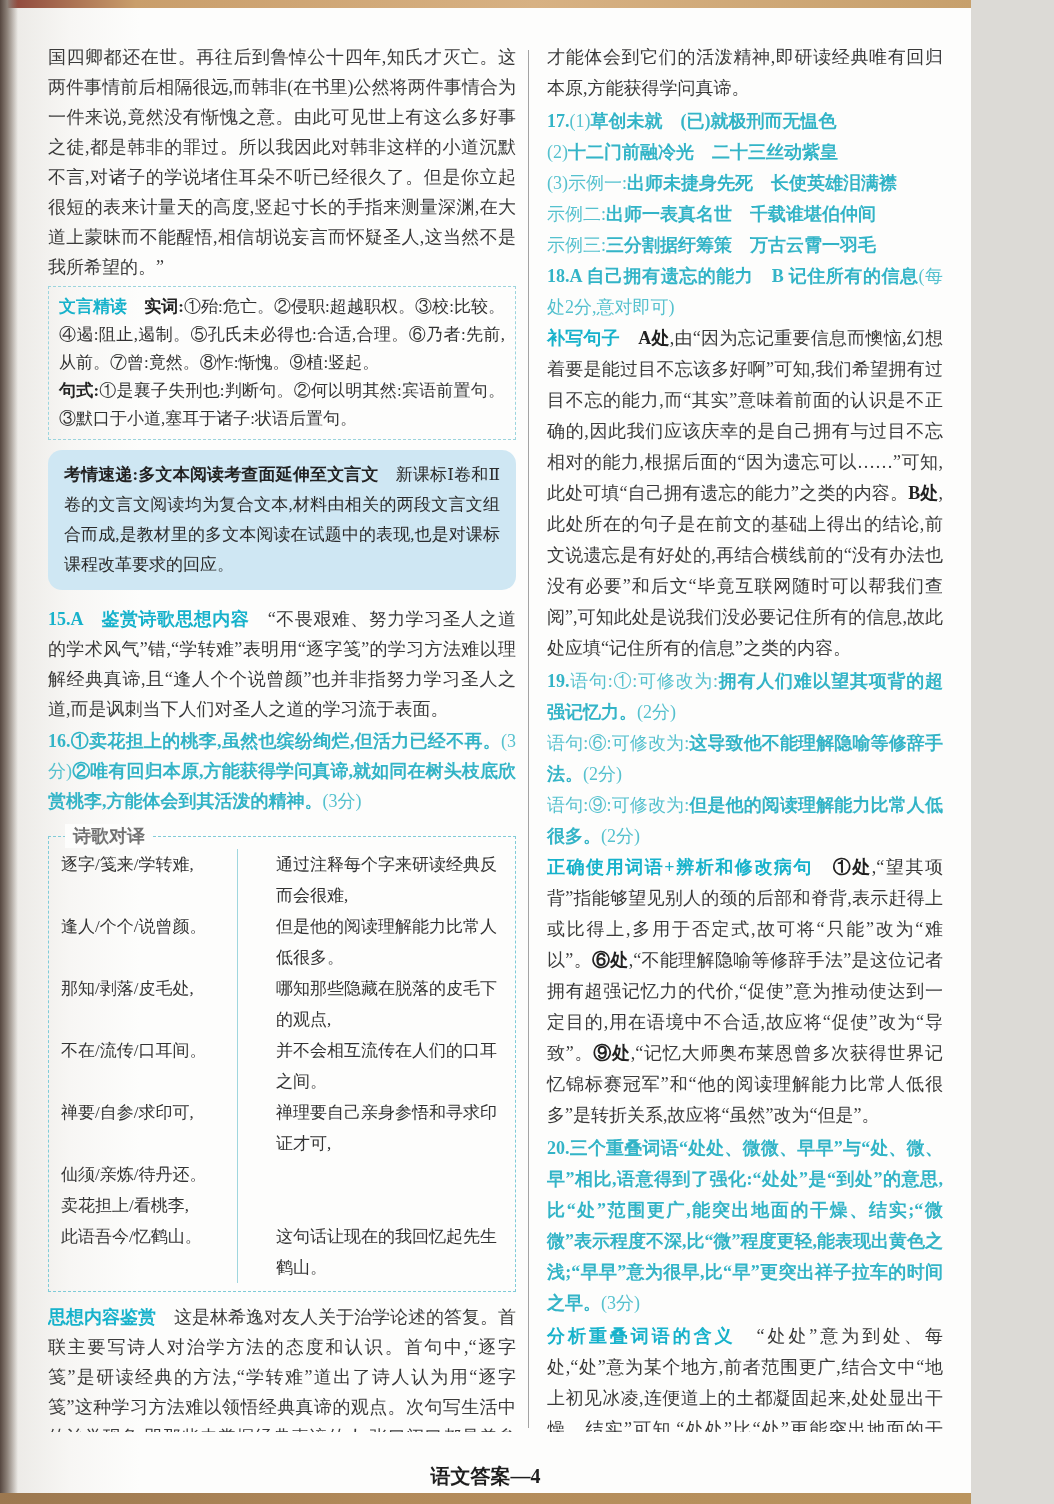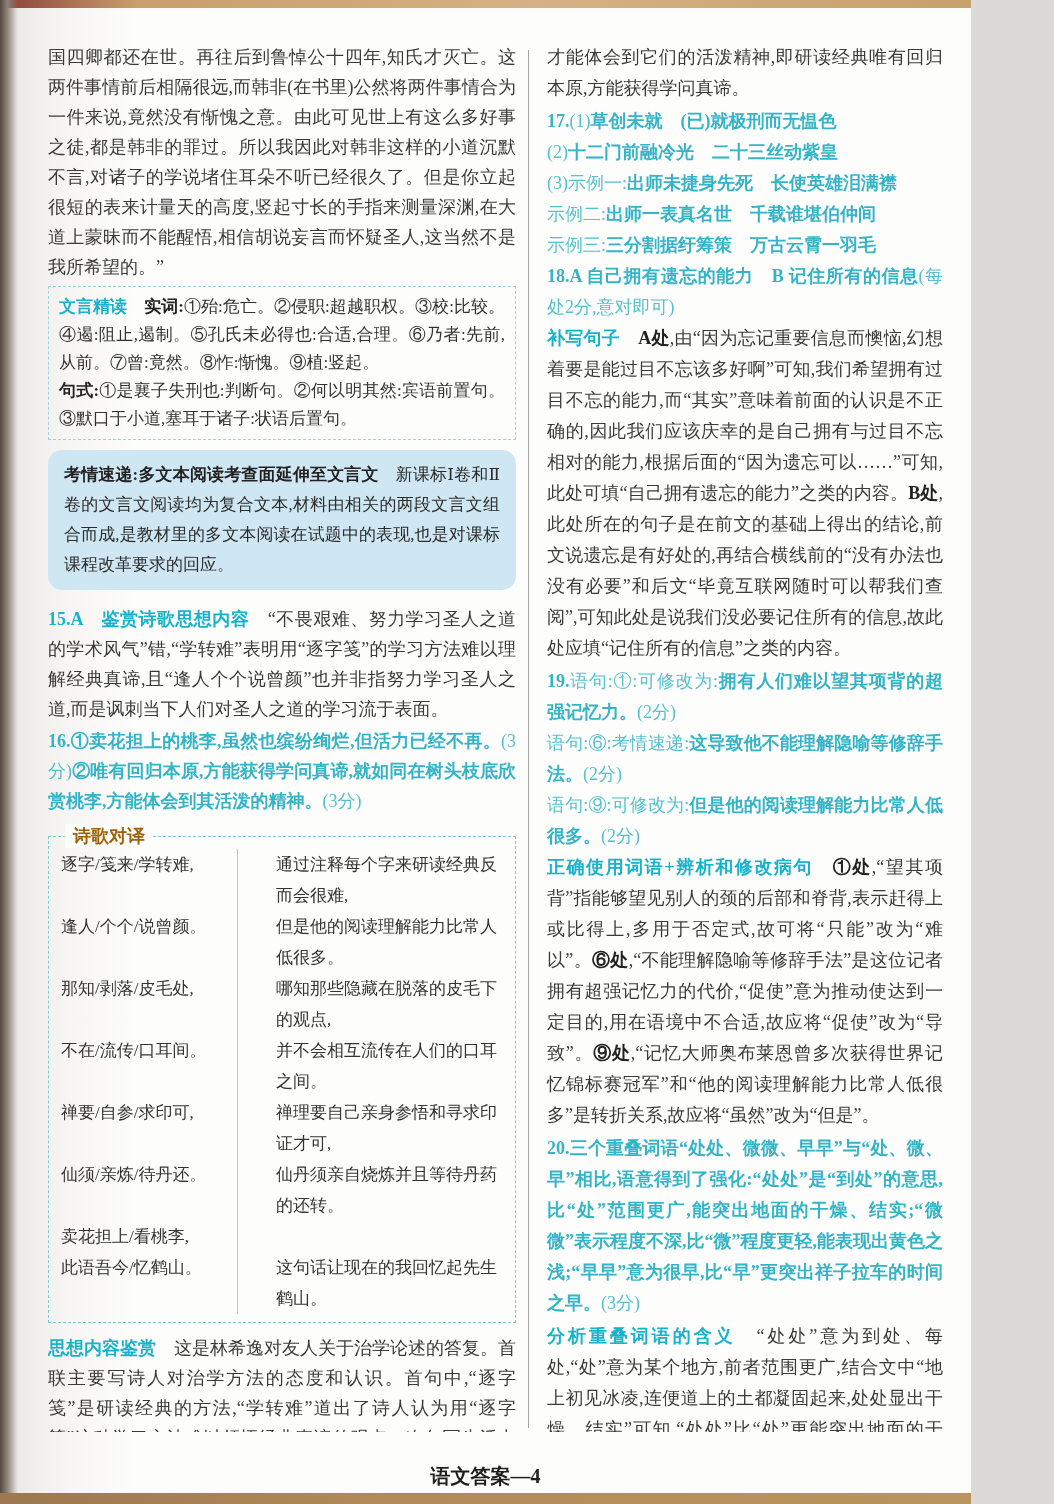--- a/index.html
+++ b/index.html
@@ -28,21 +28,21 @@
   span.tealb{color:#33b4c7;font-weight:bold;}
 
   .dashed-box{border:1px dashed #9bd4dd;padding:6px 10px;margin:4px 0 10px 0;}
   .dashed-box .boxp{margin:0;text-align:justify;font-size:17px;line-height:28px;color:#333;}
 
   .blue-box{background:#cfe7f3;border-radius:14px;padding:10px 16px;margin:2px 0 14px 0;}
   .blue-box .boxp{margin:0;text-align:justify;font-size:17px;line-height:30px;color:#2c2c2c;}
 
   .poem-box{border:1px dashed #7fcbd8;margin:20px 0 10px 0;padding:12px 6px 8px 6px;position:relative;}
   .poem-title{position:absolute;top:-13px;left:16px;background:#fdfdfc;padding:0 8px;
-        color:#a16207;font-weight:bold;font-size:18px;}
+        color:#737373;font-weight:bold;font-size:18px;}
   .poem-row{display:flex;gap:28px;}
   .poem-cell{font-size:17px;line-height:31px;color:#333;}
   .poem-left-cell{width:170px;padding:0 6px;border-right:1px solid #9fd6de;}
   .poem-right-cell{flex:1;padding:0 10px;}
 
   .footer{position:absolute;bottom:14px;left:0;width:100%;text-align:center;
         font-weight:bold;font-size:20px;color:#1e1e1e;}
 </style>
 </head>
 <body>
@@ -93,21 +93,20 @@
               <div class="poem-cell poem-right-cell">并不会相互流传在人们的口耳之间。</div>
             </div>
 
             <div class="poem-row">
               <div class="poem-cell poem-left-cell">禅要/自参/求印可,</div>
               <div class="poem-cell poem-right-cell">禅理要自己亲身参悟和寻求印证才可,</div>
             </div>
 
             <div class="poem-row">
               <div class="poem-cell poem-left-cell">仙须/亲炼/待丹还。</div>
-              <div class="poem-cell poem-right-cell">仙丹须亲自烧炼并且等待丹药的还转。</div>
             </div>
 
             <div class="poem-row">
               <div class="poem-cell poem-left-cell">卖花担上/看桃李,</div>
             </div>
 
             <div class="poem-row">
               <div class="poem-cell poem-left-cell">此语吾今/忆鹤山。</div>
               <div class="poem-cell poem-right-cell">这句话让现在的我回忆起先生鹤山。</div>
             </div>
@@ -127,21 +126,21 @@
           <div class="pline"><span class="teal">(3)示例一:</span><span class="tealb">出师未捷身先死　长使英雄泪满襟</span></div>
           <div class="pline"><span class="teal">示例二:</span><span class="tealb">出师一表真名世　千载谁堪伯仲间</span></div>
           <div class="pline"><span class="teal">示例三:</span><span class="tealb">三分割据纡筹策　万古云霄一羽毛</span></div>
         </div>
       <div>
           <div class="pline"><span class="tealb">18.</span><span class="tealb">A 自己拥有遗忘的能力　B 记住所有的信息</span><span class="teal">(每处2分,意对即可)</span></div>
         </div>
       <p class="para"><span class="lbl">补写句子</span><span class="b">　A处</span><span>,由“因为忘记重要信息而懊恼,幻想着要是能过目不忘该多好啊”可知,我们希望拥有过目不忘的能力,而“其实”意味着前面的认识是不正确的,因此我们应该庆幸的是自己拥有与过目不忘相对的能力,根据后面的“因为遗忘可以……”可知,此处可填“自己拥有遗忘的能力”之类的内容。</span><span class="b">B处</span><span>,此处所在的句子是在前文的基础上得出的结论,前文说遗忘是有好处的,再结合横线前的“没有办法也没有必要”和后文“毕竟互联网随时可以帮我们查阅”,可知此处是说我们没必要记住所有的信息,故此处应填“记住所有的信息”之类的内容。</span></p>
       <div>
           <div class="pline"><span class="tealb">19.</span><span class="teal">语句:①:可修改为:</span><span class="tealb">拥有人们难以望其项背的超强记忆力。</span><span class="teal">(2分)</span></div>
-          <div class="pline"><span class="teal">语句:⑥:考情速递:</span><span class="tealb">这导致他不能理解隐喻等修辞手法。</span><span class="teal">(2分)</span></div>
+          <div class="pline"><span class="teal">语句:⑥:可修改为:</span><span class="tealb">这导致他不能理解隐喻等修辞手法。</span><span class="teal">(2分)</span></div>
           <div class="pline"><span class="teal">语句:⑨:可修改为:</span><span class="tealb">但是他的阅读理解能力比常人低很多。</span><span class="teal">(2分)</span></div>
         </div>
       <p class="para"><span class="lbl">正确使用词语+辨析和修改病句</span><span class="b">　①处</span><span>,“望其项背”指能够望见别人的颈的后部和脊背,表示赶得上或比得上,多用于否定式,故可将“只能”改为“难以”。</span><span class="b">⑥处</span><span>,“不能理解隐喻等修辞手法”是这位记者拥有超强记忆力的代价,“促使”意为推动使达到一定目的,用在语境中不合适,故应将“促使”改为“导致”。</span><span class="b">⑨处</span><span>,“记忆大师奥布莱恩曾多次获得世界记忆锦标赛冠军”和“他的阅读理解能力比常人低很多”是转折关系,故应将“虽然”改为“但是”。</span></p>
       <p class="para"><span class="tealb">20.</span><span class="tealb">三个重叠词语“处处、微微、早早”与“处、微、早”相比,语意得到了强化:“处处”是“到处”的意思,比“处”范围更广,能突出地面的干燥、结实;“微微”表示程度不深,比“微”程度更轻,能表现出黄色之浅;“早早”意为很早,比“早”更突出祥子拉车的时间之早。</span><span class="teal">(3分)</span></p>
       <p class="para"><span class="lbl">分析重叠词语的含义</span><span>　“处处”意为到处、每处,“处”意为某个地方,前者范围更广,结合文中“地上初见冰凌,连便道上的土都凝固起来,处处显出干燥、结实”可知,“处处”比“处”更能突出地面的干燥、结实。“微微”和“早早”分别是程度副词和时间副词,“微”有稍微、略微之意,两个“微”字叠用,使程度更轻,结合“黑土的颜色已微微发些黄”可知,微微更能表现黄色之浅;“早”指时间早,两个“早”字叠用,有比平常时间更早的意思,更能突出祥子拉车时间之早。</span></p>
       <p class="para"><span class="tealb">21.</span><span class="tealb">示例一:</span><span class="tealb">①处,两个逗号将“低着头”“咬着牙”“向前钻”三个动作分隔开来,叙述完每个动作后进行停顿,突出了祥子拉车的艰难吃力。</span></p>
 
     </div>
 
   </div>

